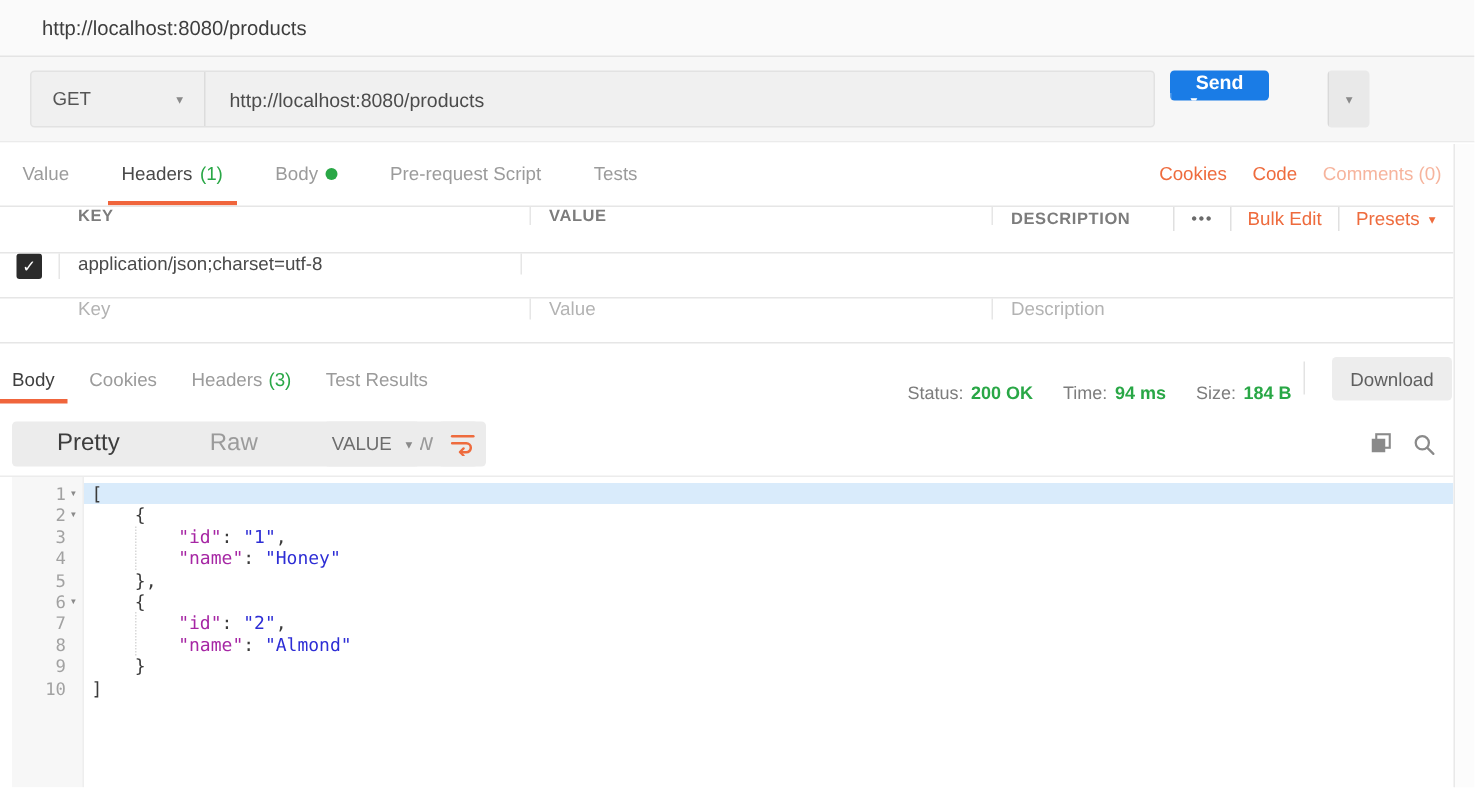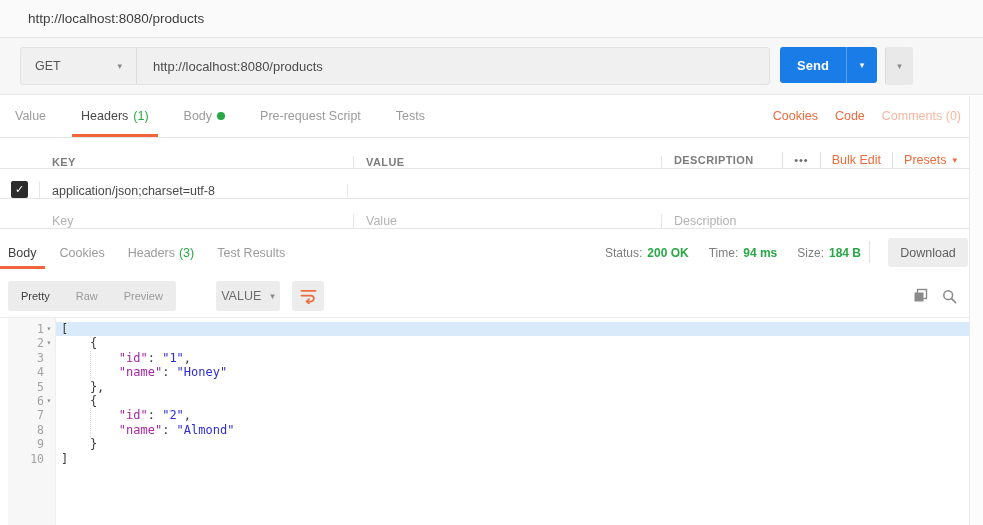--- a/index.html
+++ b/index.html
@@ -15,42 +15,42 @@
   
   .topbar { left:0; top:0; width:983px; height:38px; background:#fafafa; border-bottom:1px solid #e4e4e4; }
   .topbar .tabtitle { position:absolute; left:28px; top:0; line-height:38px; font-size:13.5px; color:#3d3d3d; }
 
   
   .reqbar { left:0; top:38px; width:983px; height:57px; background:#f7f7f7; border-bottom:1px solid #ebebeb; }
   .inputgroup { position:absolute; left:20px; top:9px; width:750px; height:38px; background:#f0f0f0; border:1px solid #e2e2e2; border-radius:3px; display:flex; }
   .method { width:116px; border-right:1px solid #dcdcdc; display:flex; align-items:center; justify-content:space-between; padding:0 14px; font-size:12.5px; color:#555; cursor:pointer; }
   .caret { font-size:9px; color:#8a8a8a; }
   .urlinput { flex:1; background:transparent; border:0; outline:0; padding:0 16px; font-size:13px; color:#4c4c4c; font-family:"Liberation Sans", sans-serif; }
-  .sendbtn { position:absolute; left:780px; top:9px; height:36px; display:flex; border-radius:3px; overflow:hidden; background:#1a7ce6; color:#fff; cursor:pointer; }
+  .sendbtn { position:absolute; left:780px; top:9px; height:20px; display:flex; border-radius:3px; overflow:hidden; background:#1a7ce6; color:#fff; cursor:pointer;flex-direction:column; }
   .send-main { width:66px; display:flex; align-items:center; justify-content:center; font-size:13px; font-weight:bold; }
   .send-caret { width:31px; display:flex; align-items:center; justify-content:center; border-left:1px solid rgba(255,255,255,.28); }
   .send-caret .caret { color:#fff; }
   .savebtn { position:absolute; left:885px; top:9px; height:38px; display:flex; border-radius:3px; overflow:hidden; background:#e9e9e9; color:#6f6f6f; cursor:pointer; }
   .save-main { width:55px; display:flex; align-items:center; justify-content:center; font-size:13px; }
   .save-caret { width:28px; display:flex; align-items:center; justify-content:center; border-left:1px solid #d9d9d9; }
 
   
   .reqtabs { left:0; top:95px; width:983px; height:42px; background:#fff; display:flex; align-items:center; padding-left:13px; gap:31px; }
   .rtab { position:relative; height:42px; display:flex; align-items:center; gap:5px; font-size:12.5px; color:#9b9b9b; cursor:pointer; padding:0 2px; }
   .rtab.active { color:#494949; }
   .rtab.active::after { content:""; position:absolute; left:-7px; right:-7px; bottom:0; height:3px; background:#f0653c; }
   .count-green { color:#29a746; }
   .dot { width:8px; height:8px; border-radius:50%; background:#29a746; display:inline-block; }
   .reqlinks { position:absolute; right:22px; top:0; height:42px; display:flex; align-items:center; gap:17px; font-size:12.5px; color:#ee6b3d; }
   .reqlinks .lnk { cursor:pointer; }
   .lnk-dim { opacity:.5; }
 
   
   .htable { left:0; top:137px; width:969px; background:#fff; border-top:1px solid #e6e6e6; font-size:12.5px; }
-  .trow { display:flex; border-bottom:1px solid #e6e6e6; height:30px; align-items:flex-end; }
+  .trow { display:flex; border-bottom:1px solid #e6e6e6; height:30px; align-items:flex-start; }
   .trow.thead { height:31px; }
   .cell { display:flex; align-items:center; padding-left:12px; border-right:1px solid #e6e6e6; overflow:hidden; }
   .c-check { width:40px; justify-content:center; padding-left:0; }
   .c-key { width:314px; }
   .c-val { width:308px; }
   .c-desc { flex:1; border-right:0; }
   .thead .cell { font-size:11px; font-weight:bold; letter-spacing:.4px; color:#7c7c7c; }
   .hdr-controls { margin-left:auto; display:flex; align-items:center; gap:11px; padding-right:12px; font-weight:normal; letter-spacing:0; }
   .more-dots { color:#6b6b6b; font-size:11px; letter-spacing:1px; cursor:pointer; }
   .vsep { width:1px; height:16px; background:#e0e0e0; }
@@ -60,31 +60,31 @@
   .cellinput { border:0; outline:0; background:transparent; width:100%; font-size:12.5px; color:#4a4a4a; font-family:"Liberation Sans", sans-serif; }
   .cellinput::placeholder { color:#b3b3b3; }
   .celltext { color:#4a4a4a; }
 
   
   .resbar { left:0; top:236px; width:969px; height:33px; }
   .restabs { position:absolute; left:8px; top:0; height:33px; display:flex; align-items:center; gap:23px; }
   .restab { position:relative; height:33px; display:flex; align-items:center; gap:4px; font-size:12.5px; color:#9b9b9b; cursor:pointer; }
   .restab.active { color:#3f3f3f; }
   .restab.active::after { content:""; position:absolute; left:-8px; right:-8px; bottom:0; height:3px; background:#f0653c; }
-  .statusgroup { position:absolute; right:108px; top:0; height:33px; display:flex; align-items:center; gap:20px; font-size:12px; }
+  .statusgroup { position:absolute; right:108px; top:0; height:33px; display:flex; align-items:flex-end; gap:20px; font-size:12px; }
   .stat { display:flex; gap:5px; }
   .stat .lab { color:#7d7d7d; }
   .stat .val { color:#29a746; font-weight:bold; }
   .dl-sep { position:absolute; right:99px; top:5px; height:22px; width:1px; background:#e3e3e3; }
   .downloadbtn { position:absolute; right:1px; top:2px; width:80px; height:29px; background:#ededed; border-radius:3px; display:flex; align-items:center; justify-content:center; font-size:12.5px; color:#5f5f5f; cursor:pointer; }
 
   
   .viewbar { left:0; top:278px; width:969px; height:38px; }
   .segmented { position:absolute; left:8px; top:3px; height:30px; background:#ececec; border-radius:3px; display:flex; align-items:center; }
-  .seg { padding:0 13px; font-size:11px; color:#9b9b9b; cursor:pointer; line-height:30px; }
+  .seg { padding:0 30px; font-size:16px; color:#9b9b9b; cursor:pointer; line-height:30px; }
   .seg.active { color:#3d3d3d; }
   .jsondd { position:absolute; left:216px; top:3px; width:64px; height:30px; background:#ececec; border-radius:3px; display:flex; align-items:center; justify-content:center; gap:9px; font-size:12.5px; color:#6d6d6d; cursor:pointer; }
   .wrapbtn { position:absolute; left:292px; top:3px; width:32px; height:30px; background:#ececec; border-radius:3px; display:flex; align-items:center; justify-content:center; cursor:pointer; }
   .viewicons { position:absolute; right:12px; top:0; height:36px; display:flex; align-items:center; gap:13px; }
   .vicon { cursor:pointer; display:flex; }
 
   
   .editor { left:0; top:317px; width:969px; height:208px; border-top:1px solid #ececec; background:#fff; overflow:hidden; }
   .gutterbg { position:absolute; left:8px; top:0; bottom:0; width:48px; background:#f7f7f7; border-right:1px solid #eeeeee; }
   .lines { position:absolute; left:0; top:4px; width:100%; }

